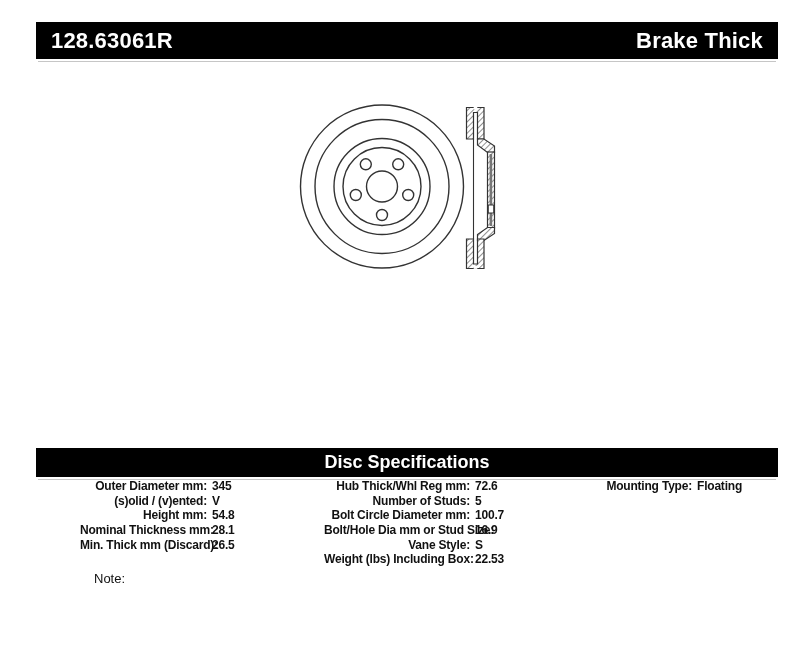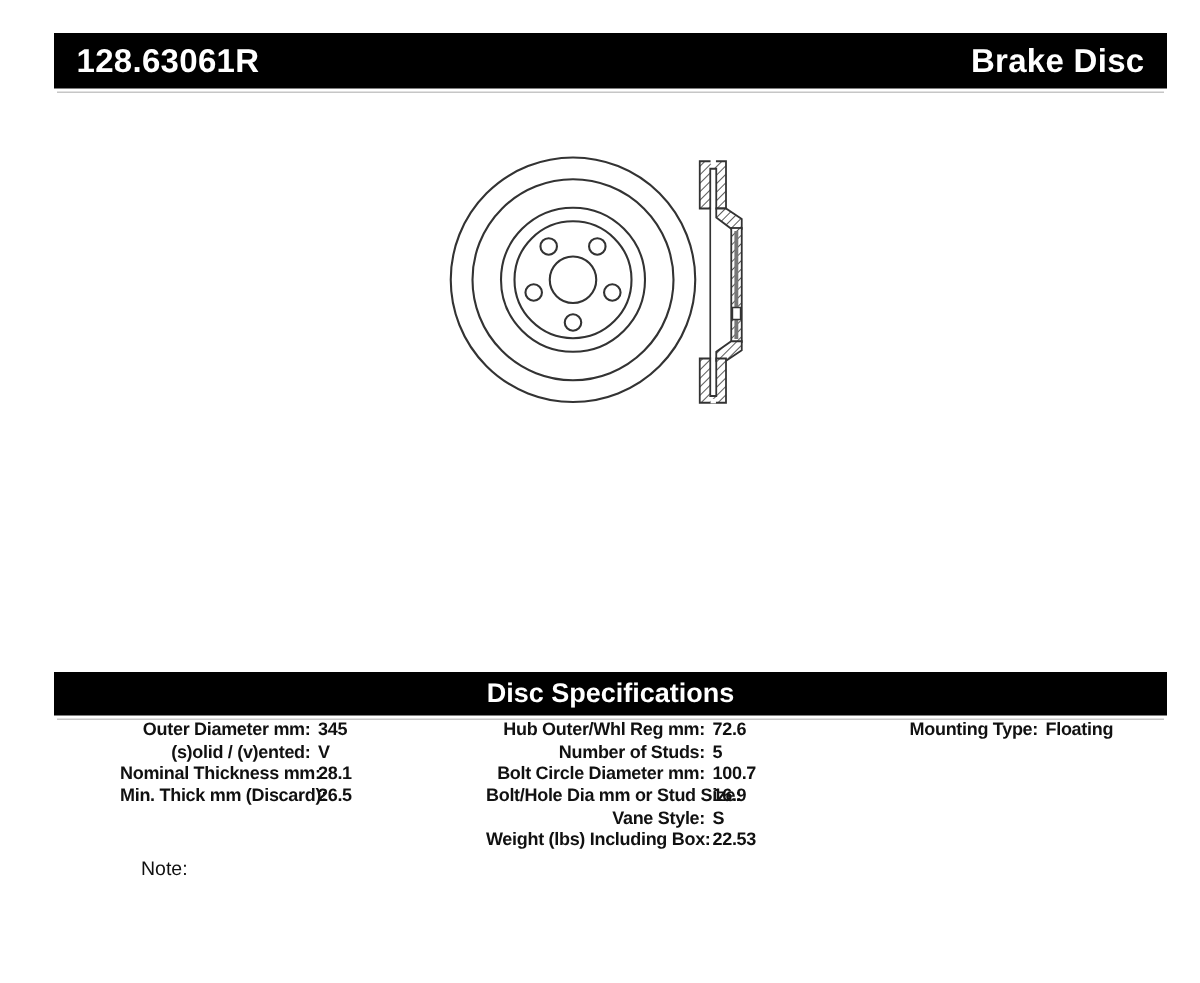--- a/index.html
+++ b/index.html
@@ -28,21 +28,21 @@
   .col3{left:540px;} .col3 .sl{width:110px;}
   .note-label{position:absolute;left:94px;top:571px;font-size:13px;font-weight:normal;}
 </style>
 </head>
 <body>
 
 <div class="page">
 
   <div class="bar header-bar">
     <span>128.63061R</span>
-    <span>Brake Disc</span>
+    <span>Brake Thick</span>
   </div>
 
   <svg class="drawing" viewBox="280 90 240 195" xmlns="http://www.w3.org/2000/svg">
     <defs>
       <pattern id="hatch" width="4" height="4" patternUnits="userSpaceOnUse" patternTransform="rotate(45)">
         <rect width="4" height="4" fill="#ffffff"></rect>
         <line x1="0" y1="0" x2="0" y2="4" stroke="#555555" stroke-width="1.3"></line>
       </pattern>
     </defs>
 
@@ -89,32 +89,36 @@
   <div class="spec-col col1">
     <div class="spec-row">
       <span class="sl">Outer Diameter mm:</span>
       <span class="sv">345</span>
     </div>
     <div class="spec-row">
       <span class="sl">(s)olid / (v)ented:</span>
       <span class="sv">V</span>
     </div>
     <div class="spec-row">
+      <span class="sl">Height mm:</span>
+      <span class="sv">54.8</span>
+    </div>
+    <div class="spec-row">
       <span class="sl">Nominal Thickness mm:</span>
       <span class="sv">28.1</span>
     </div>
     <div class="spec-row">
       <span class="sl">Min. Thick mm (Discard):</span>
       <span class="sv">26.5</span>
     </div>
   </div>
 
   <div class="spec-col col2">
     <div class="spec-row">
-      <span class="sl">Hub Outer/Whl Reg mm:</span>
+      <span class="sl">Hub Thick/Whl Reg mm:</span>
       <span class="sv">72.6</span>
     </div>
     <div class="spec-row">
       <span class="sl">Number of Studs:</span>
       <span class="sv">5</span>
     </div>
     <div class="spec-row">
       <span class="sl">Bolt Circle Diameter mm:</span>
       <span class="sv">100.7</span>
     </div>

